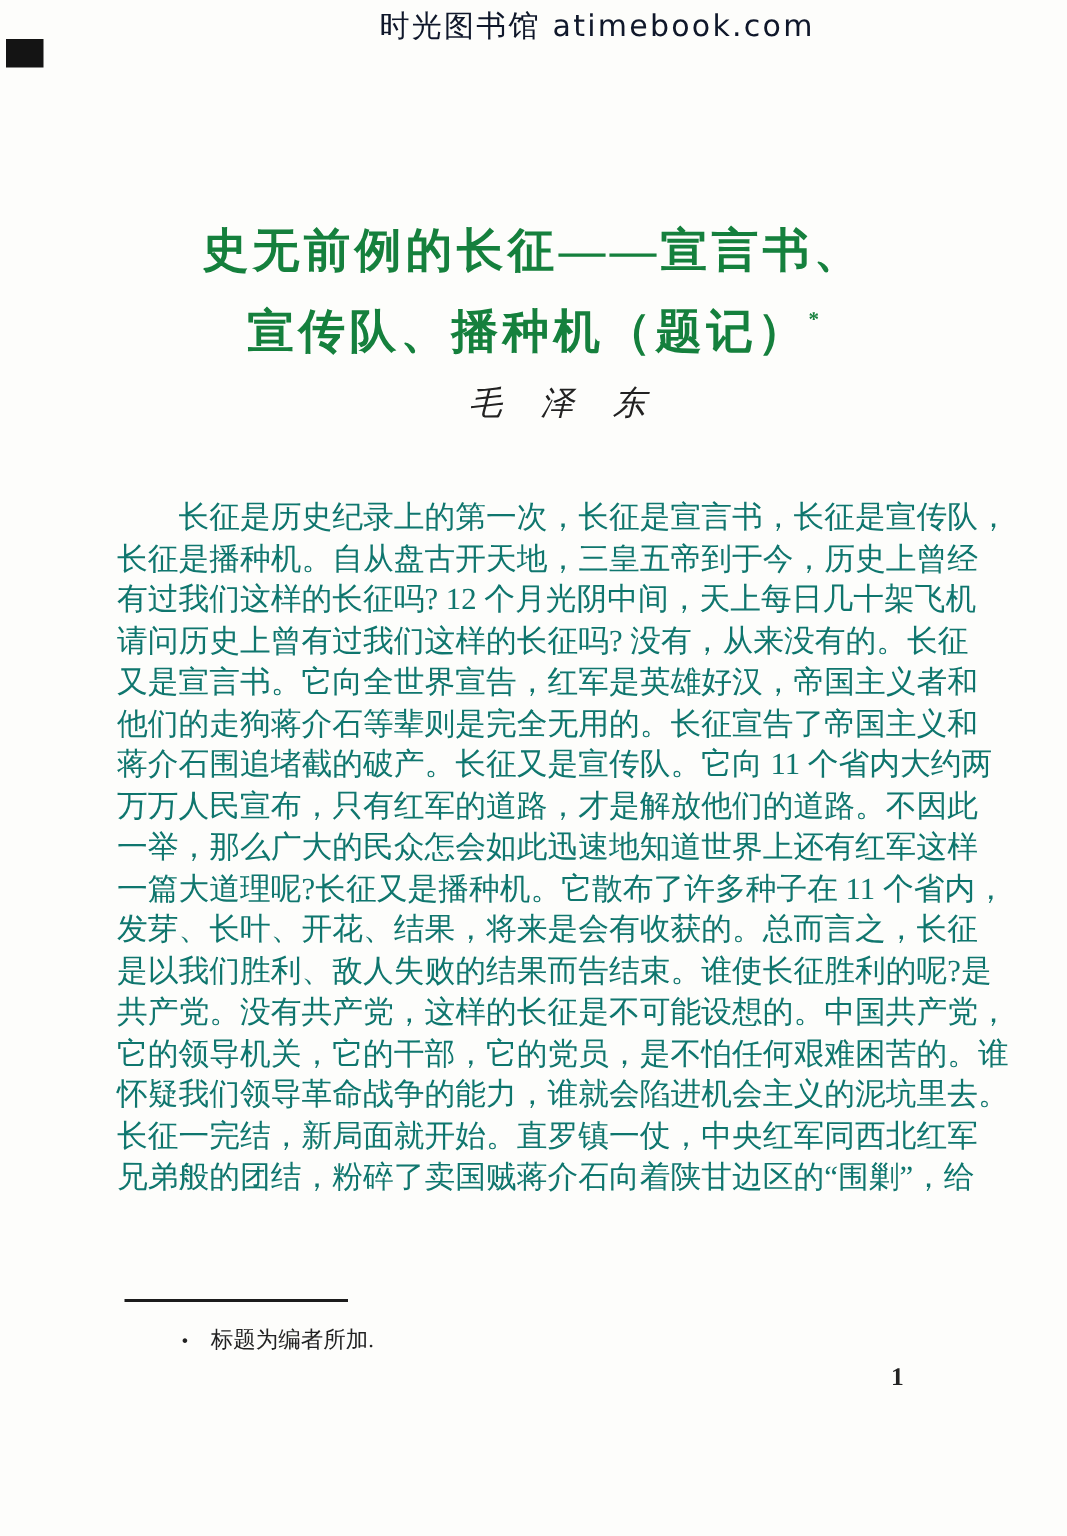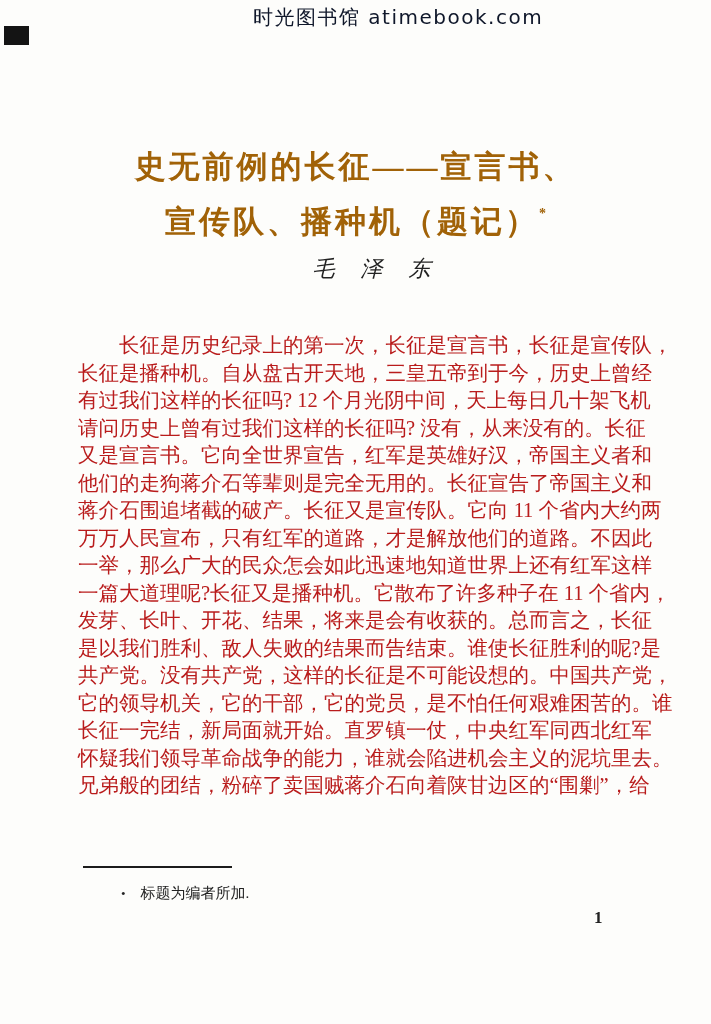--- a/index.html
+++ b/index.html
@@ -34,21 +34,21 @@
     position: absolute;
     top: 143px;
     left: 0;
     width: 100%;
     margin: 0;
     text-align: center;
     font-size: 31px;
     font-weight: bold;
     letter-spacing: 3px;
     line-height: 47px;
-    color: #a16207;
+    color: #15803d;
   }
   .title sup {
     font-size: 14px;
     letter-spacing: 0;
     vertical-align: 14px;
   }
   .author {
     position: absolute;
     top: 254px;
     left: 0;
@@ -66,21 +66,21 @@
     top: 332px;
     width: 561px;
   }
   .bline {
     font-size: 20.5px;
     line-height: 27.5px;
     height: 27.5px;
     text-align: justify;
     text-align-last: justify;
     white-space: nowrap;
-    color: #b91c1c;
+    color: #0f766e;
   }
   .footnote-rule {
     position: absolute;
     left: 83px;
     top: 866px;
     width: 149px;
     height: 2px;
     background: #1c1c1c;
   }
   .footnote {
@@ -125,22 +125,22 @@
     <div class="bline">又是宣言书。它向全世界宣告，红军是英雄好汉，帝国主义者和</div>
     <div class="bline">他们的走狗蒋介石等辈则是完全无用的。长征宣告了帝国主义和</div>
     <div class="bline">蒋介石围追堵截的破产。长征又是宣传队。它向 11 个省内大约两</div>
     <div class="bline">万万人民宣布，只有红军的道路，才是解放他们的道路。不因此</div>
     <div class="bline">一举，那么广大的民众怎会如此迅速地知道世界上还有红军这样</div>
     <div class="bline">一篇大道理呢?长征又是播种机。它散布了许多种子在 11 个省内，</div>
     <div class="bline">发芽、长叶、开花、结果，将来是会有收获的。总而言之，长征</div>
     <div class="bline">是以我们胜利、敌人失败的结果而告结束。谁使长征胜利的呢?是</div>
     <div class="bline">共产党。没有共产党，这样的长征是不可能设想的。中国共产党，</div>
     <div class="bline">它的领导机关，它的干部，它的党员，是不怕任何艰难困苦的。谁</div>
+    <div class="bline">怀疑我们领导革命战争的能力，谁就会陷进机会主义的泥坑里去。</div>
     <div class="bline">长征一完结，新局面就开始。直罗镇一仗，中央红军同西北红军</div>
-    <div class="bline">怀疑我们领导革命战争的能力，谁就会陷进机会主义的泥坑里去。</div>
     <div class="bline">兄弟般的团结，粉碎了卖国贼蒋介石向着陕甘边区的“围剿”，给</div>
   </div>
 
   <div class="footnote-rule"></div>
 
   <div class="footnote">
     <span class="marker">•</span>
     <span>标题为编者所加.</span>
   </div>
 

